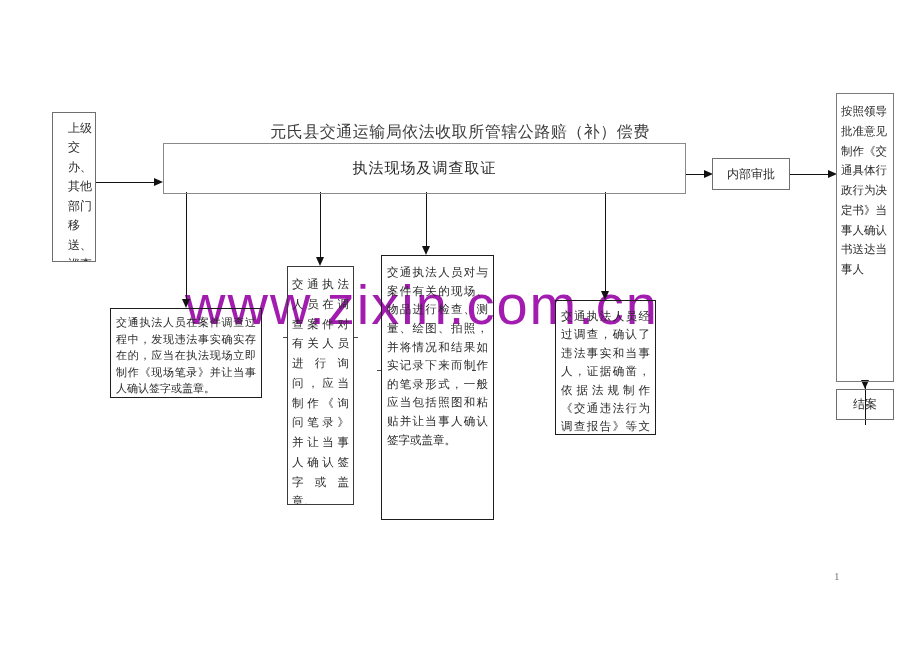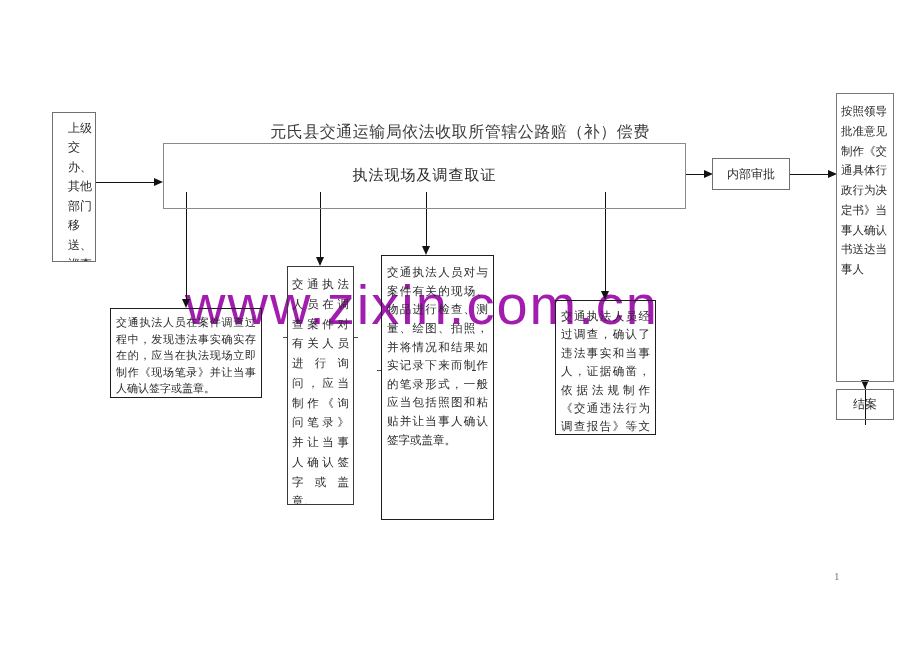--- a/index.html
+++ b/index.html
@@ -70,21 +70,21 @@
     padding-left: 12px;
   }
   #box-source .txt {
     font-size: 12px;
     line-height: 1.62;
     padding: 6px 3px 0 3px;
     text-align: left;
   }
 
   #box-main {
-    left: 163px; top: 143px; width: 523px; height: 66px;
+    left: 163px; top: 143px; width: 523px; height: 51px;
     border-color: #8a8a8a;
   }
   #box-main .txt {
     font-size: 15px;
     letter-spacing: 1px;
   }
 
   #box-approval {
     left: 712px; top: 158px; width: 78px; height: 32px;
     border-color: #6f6f6f;

